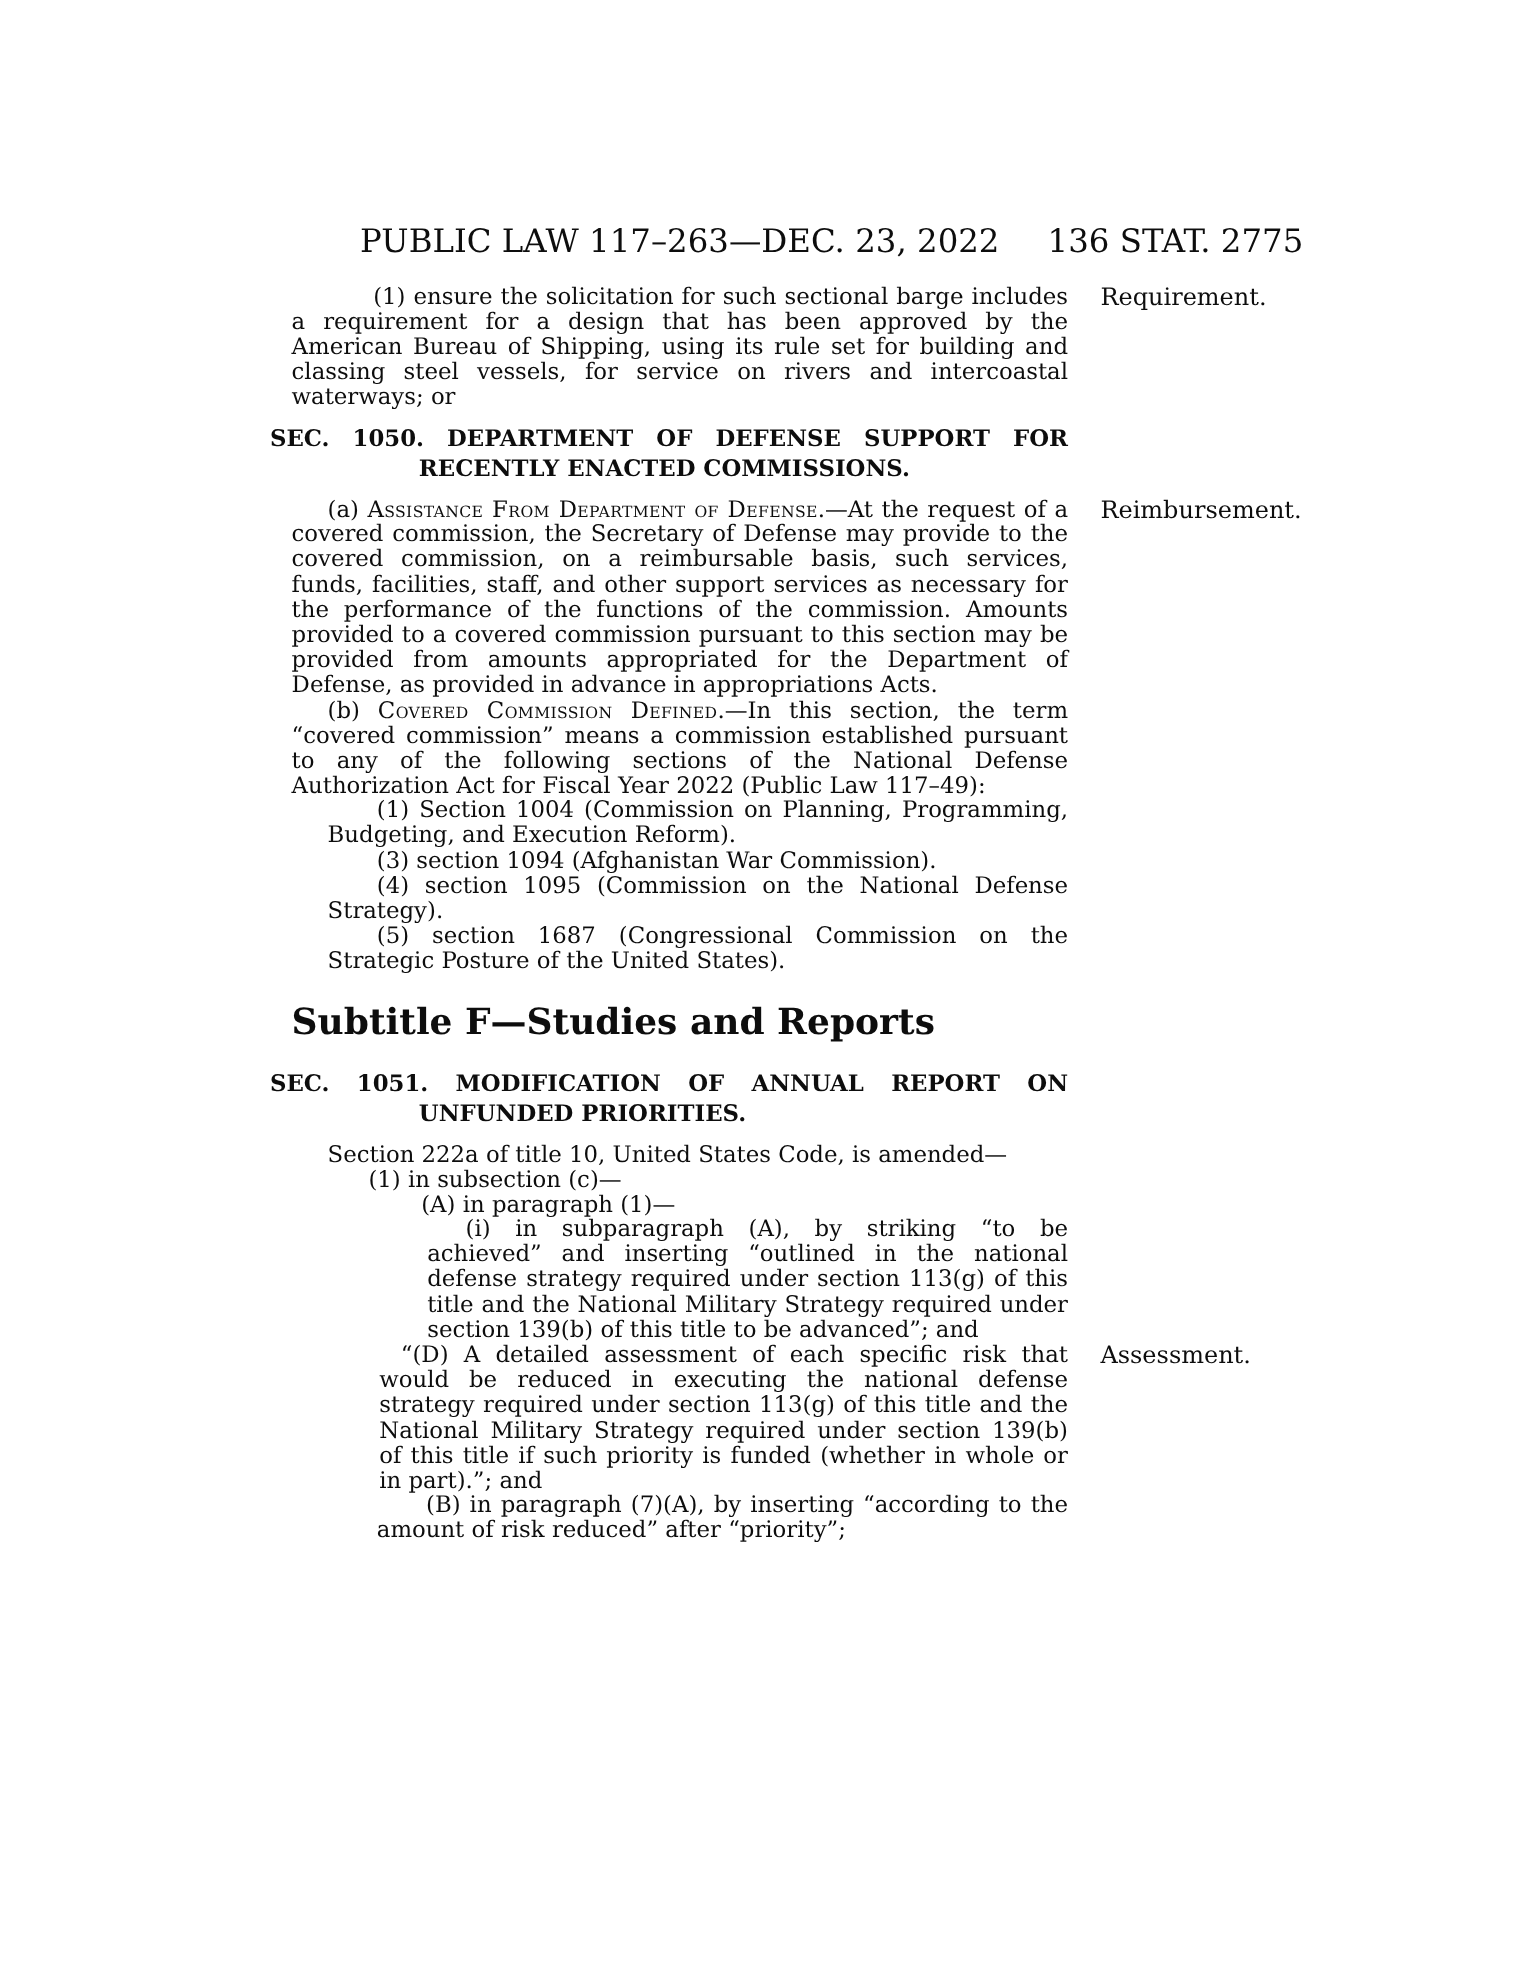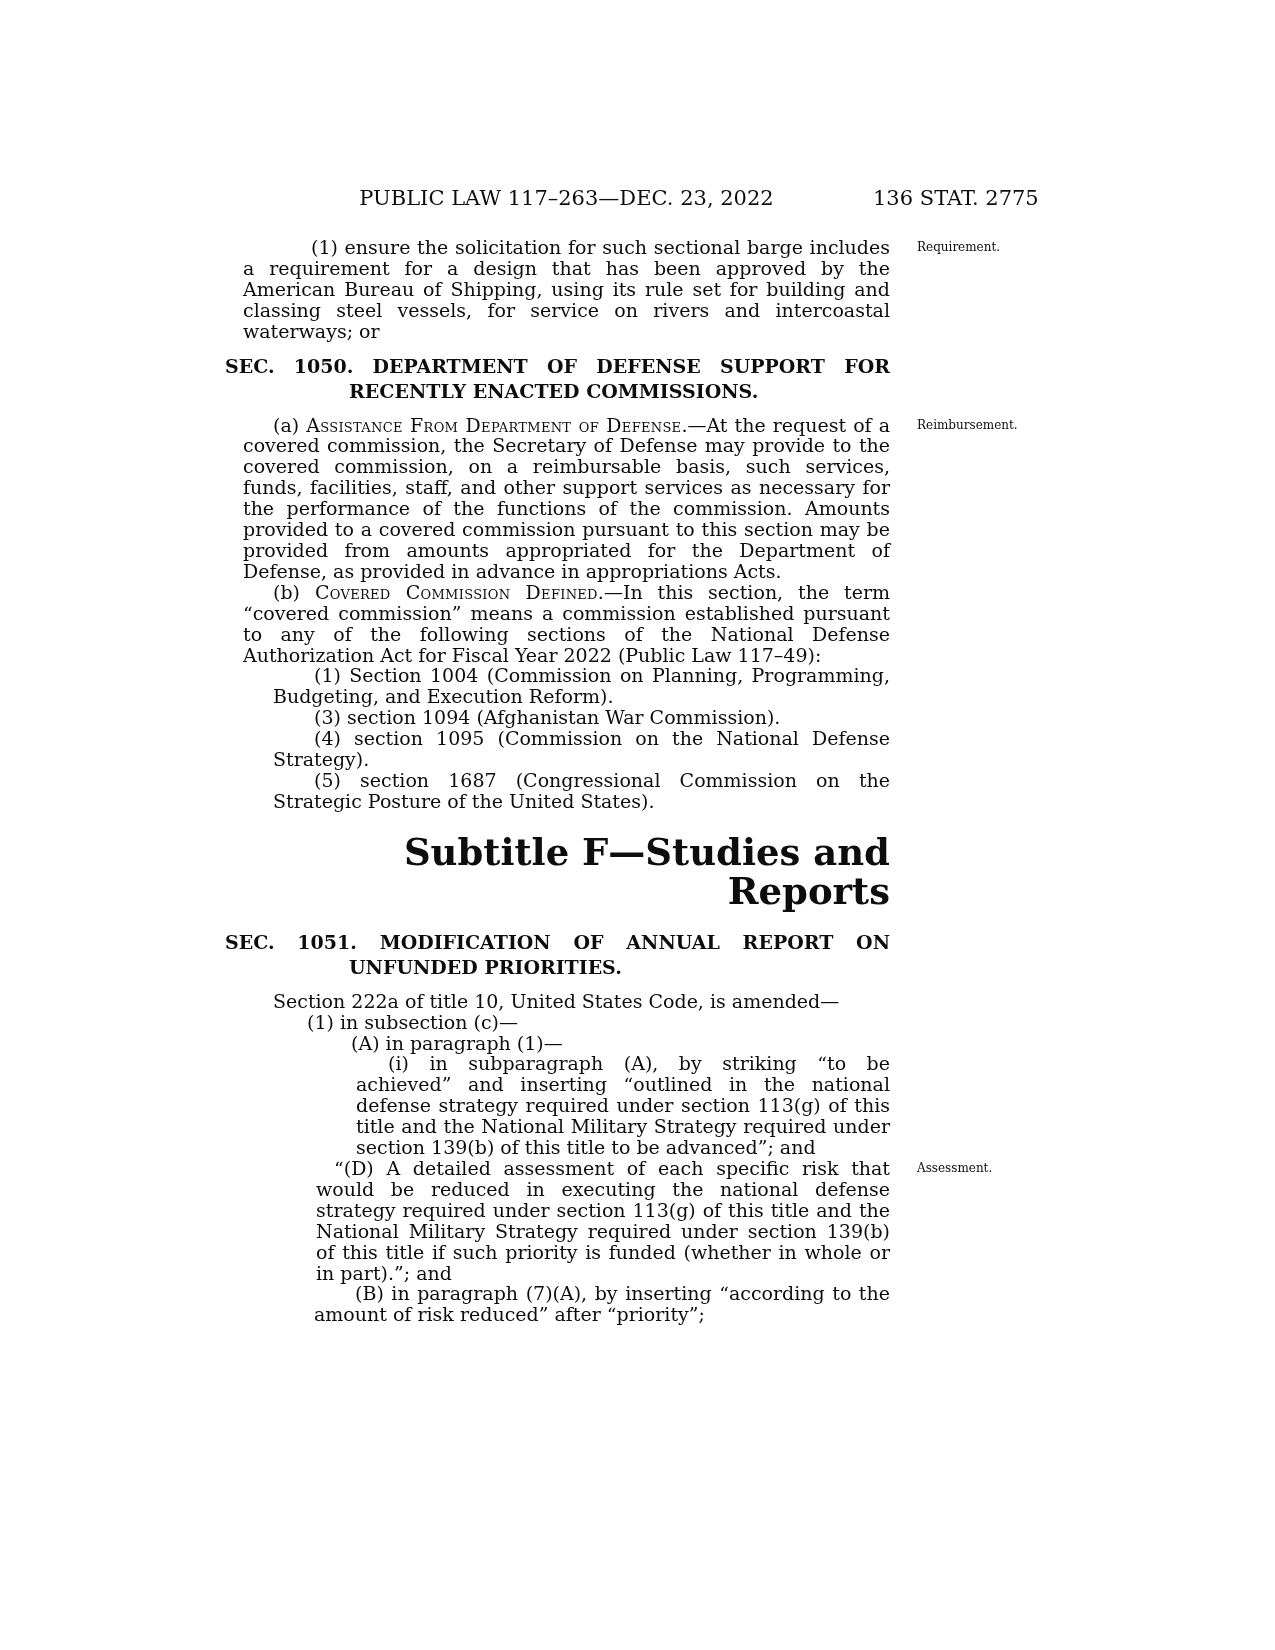--- a/index.html
+++ b/index.html
@@ -5,21 +5,21 @@
   html,body{margin:0;padding:0;background:#e8e8e8;}
   #page{
     position:relative;
     width:1275px;height:1650px;
     background:#ffffff;
     font-family:"DejaVu Serif","Liberation Serif",serif;
     color:#0d0d0d;
     overflow:hidden;
   }
   
-  #running-head{position:absolute;top:186px;left:0;width:1275px;height:26px;font-size:21px;}
+  #running-head{position:absolute;top:186px;left:0;width:1275px;height:26px;font-size:27px;}
   #hdr-law{position:absolute;left:243px;width:647px;text-align:center;white-space:nowrap;}
   #hdr-stat{position:absolute;left:873px;white-space:nowrap;}
   
   #column{
     position:absolute;top:237px;left:243px;width:647px;
     font-size:19px;line-height:20.9px;
     text-align:justify;
   }
   #column p{margin:0;position:relative;}
   .p-par{text-indent:68px;}
@@ -33,29 +33,29 @@
   .smallcaps{font-variant:small-caps;letter-spacing:0.3px;}
   .law-heading{
     font-weight:bold;
     margin:12px 0 10px -18px !important;
     padding-left:124px;text-indent:-124px;
     line-height:25.5px;
     text-align:justify;
   }
   .subtitle-heading{
     font-weight:bold;
-    font-size:37px;line-height:39px;
-    text-align:right;text-indent:0;
+    font-size:30px;line-height:39px;
+    text-align:left;text-indent:0;
     margin:21px 0 19px 0 !important;
   }
   .margin-note{
     position:absolute;
     left:calc(100% + 27px);top:1px;
     width:175px;
-    font-size:12px;line-height:19px;
+    font-size:20px;line-height:19px;
     text-align:left;text-indent:0;
     white-space:nowrap;
   }
 </style>
 </head>
 <body>
 
 <div id="page">
 
   <div id="running-head">

